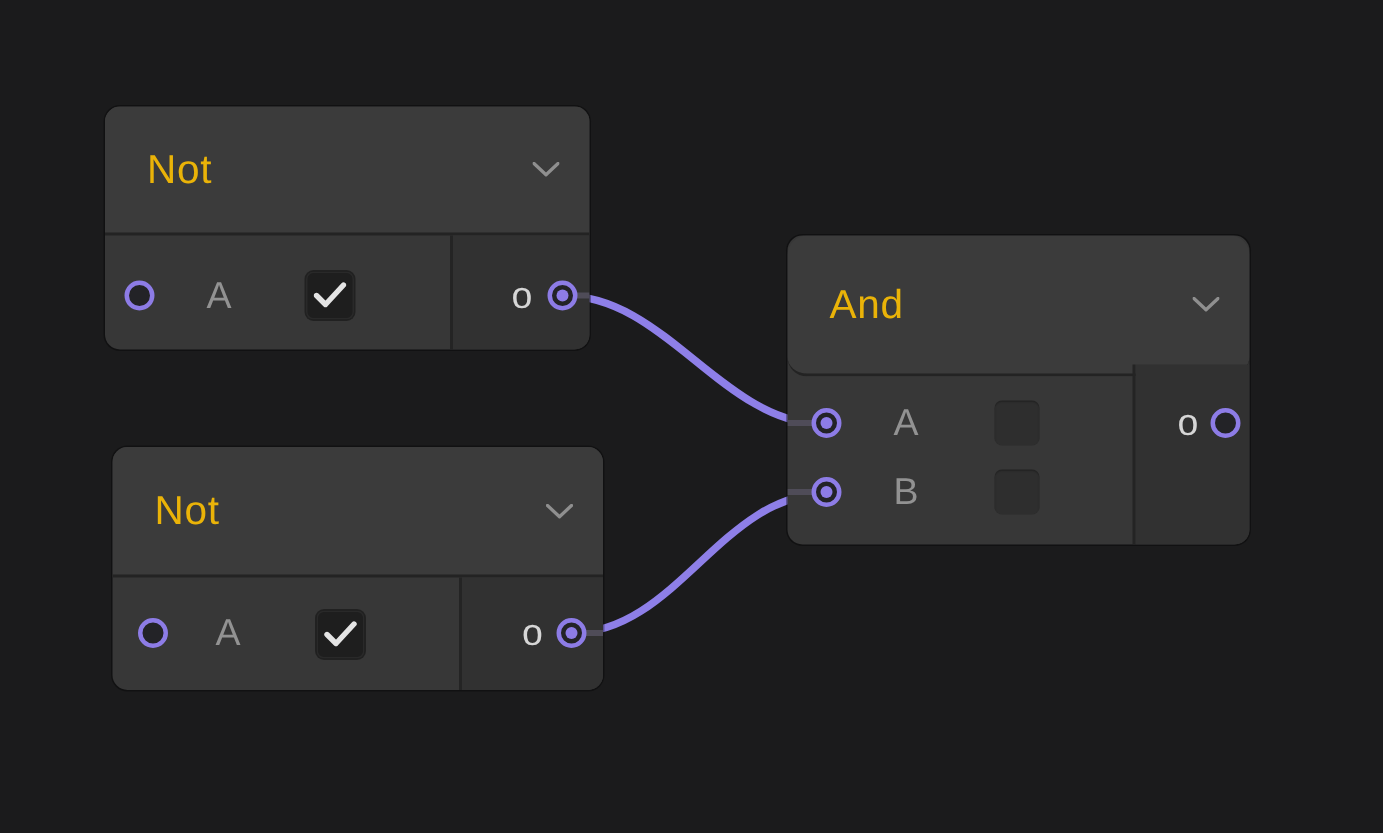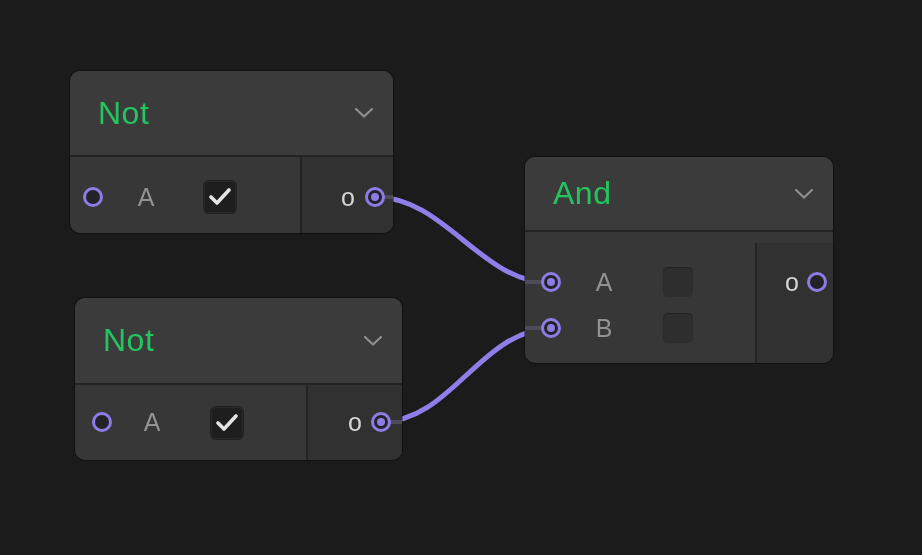--- a/index.html
+++ b/index.html
@@ -15,21 +15,21 @@
   .node {
     position:absolute; z-index:2; border-radius:10px; overflow:hidden;
     background:#373737; box-shadow:0 0 0 1px rgba(0,0,0,0.35);
   }
   .node-header {
     position:absolute; left:0; top:0; right:0; background:#3b3b3b;
     border-bottom:2px solid #232323;
     display:flex; align-items:center; justify-content:space-between;
     padding:0 20px 0 28px;
   }
-  .node-title { font-size:32px; color:#22c55e; letter-spacing:0.5px; }
+  .node-title { font-size:27px; color:#eab308; letter-spacing:0.5px; }
   .chevron { display:flex; align-items:center; }
 
   .out-col { position:absolute; right:0; bottom:0; background:#313131; }
   .vdiv { position:absolute; width:2px; bottom:0; background:#242424; }
 
   .row-label { position:absolute; width:30px; text-align:center; font-size:25px; line-height:32px; color:#929292; }
   .out-label { position:absolute; width:30px; text-align:center; font-size:25px; line-height:32px; color:#d6d6d6; }
 
   .port {
     position:absolute; width:20px; height:20px; border-radius:50%;
@@ -106,21 +106,21 @@
         <polyline points="2,9 8,15 20,2" fill="none" stroke="#e4e4e4" stroke-width="3.6" stroke-linecap="round" stroke-linejoin="round"></polyline>
       </svg>
     </div>
 
     <span class="out-label" style="left:265px; top:108px;">o</span>
     <div class="stub" style="left:306px; top:122px; width:21px;"></div>
     <div class="port connected" style="left:296px; top:114px;"></div>
   </div>
 
   <div class="node" style="left:525px; top:157px; width:308px; height:206px;">
-    <div class="node-header" style="height:75px;">
+    <div class="node-header" style="height:94px;border-radius:13px;">
       <span class="node-title">And</span>
       <span class="chevron">
         <svg width="18" height="10" viewBox="0 0 18 10">
           <polyline points="1,1 9,8.5 17,1" fill="none" stroke="#8f8f8f" stroke-width="2.2" stroke-linecap="round" stroke-linejoin="round"></polyline>
         </svg>
       </span>
     </div>
     <div class="out-col" style="left:232px; top:86px;"></div>
     <div class="vdiv" style="left:230px; top:86px;"></div>
 

